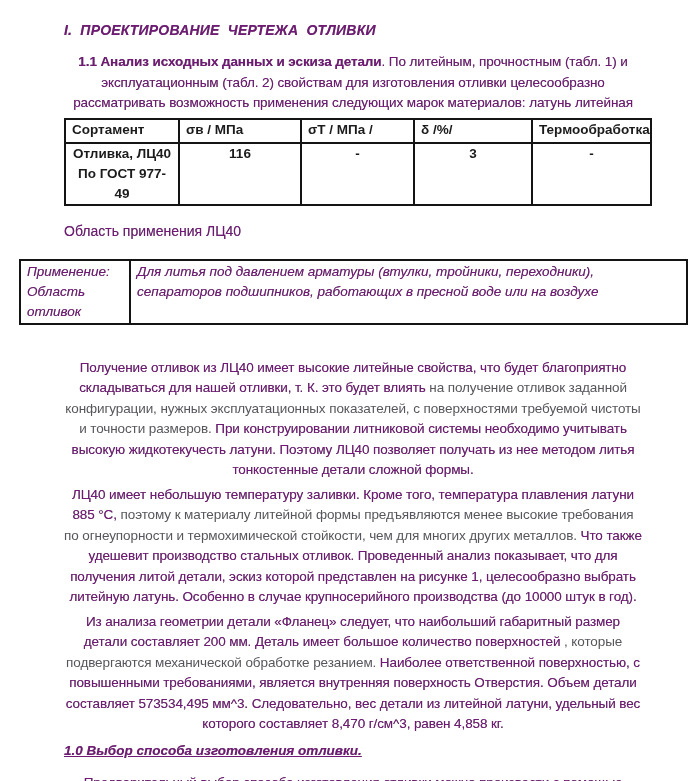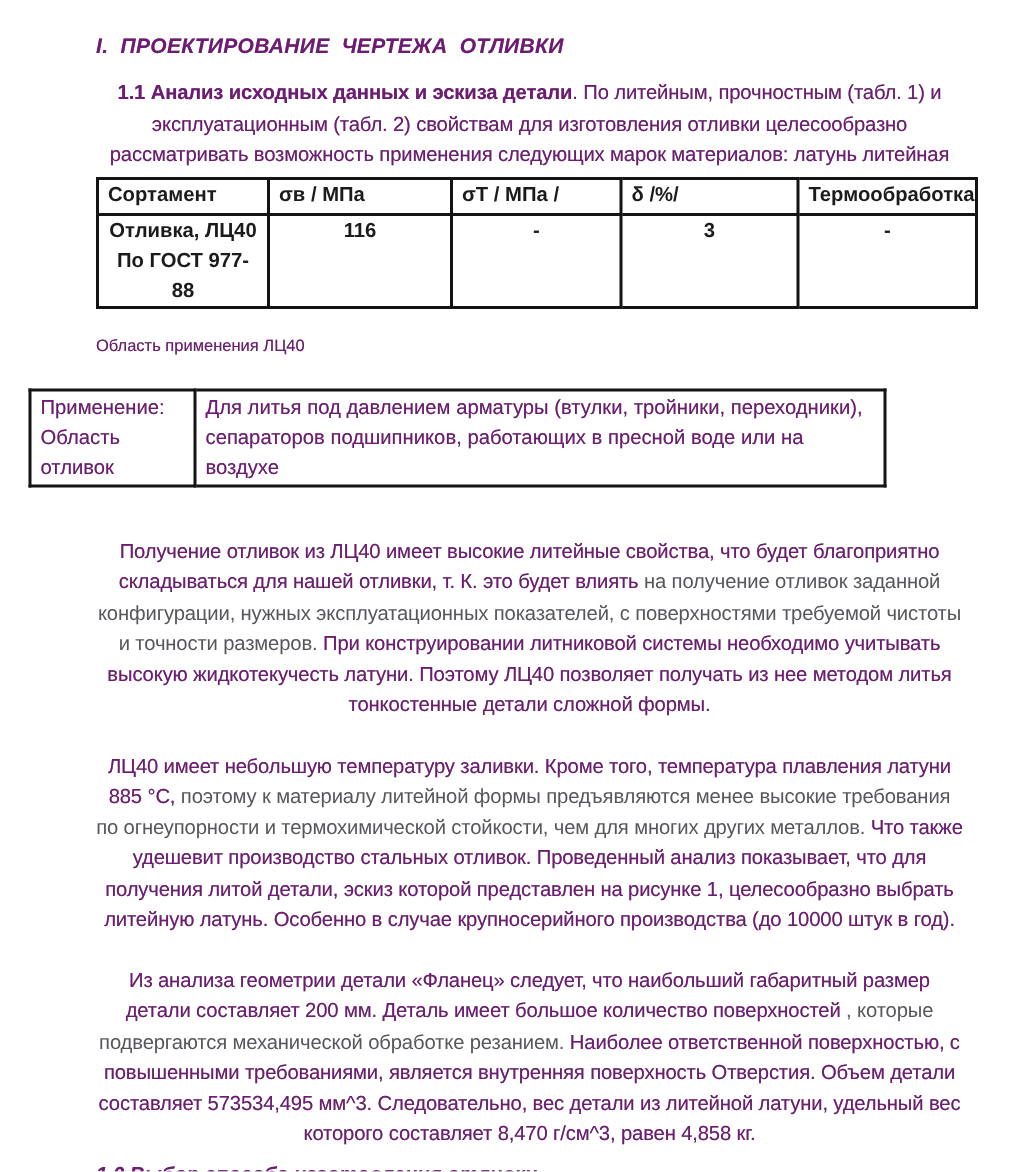--- a/index.html
+++ b/index.html
@@ -41,42 +41,42 @@
     font-weight: 700;
     line-height: 20px;
     padding: 0 6px;
     text-align: left;
     vertical-align: top;
   }
   .tbl1 th { height: 22px; }
   .tbl1 td { height: 42px; text-align: center; }
   .app-label {
     margin: 16px 0 0 0;
-    font-size: 11px;
+    font-size: 14px;
     line-height: 18px;
   }
-  .tbl2 { width: 572px; margin: 19px 0 0 -45px; }
+  .tbl2 { width: 669px; margin: 19px 0 0 -45px; font-style: italic; }
   .tbl2 td {
     border: 2px solid #141414;
     font-size: 13.5px;
     line-height: 20px;
     padding: 1px 8px 1px 6px;
     vertical-align: top;
   }
   .tbl2 .c1 { width: 94px; }
   .spacer-after-tbl2 { height: 33px; }
   .section2 {
     font-size: 13.5px;
     font-weight: 700;
     font-style: italic;
     text-decoration: underline;
     margin: 8px 0 14px 0;
     line-height: 16px;
   }
-  .par-gap { margin-top: 20px; }
+  .par-gap { margin-top: 4px; }
 </style>
 </head>
 <body>
 
 <div class="page">
 
   <div class="doc-title dark">I.  ПРОЕКТИРОВАНИЕ  ЧЕРТЕЖА  ОТЛИВКИ</div>
 
   <p class="body-par"><span class="dark bold">1.1  Анализ исходных данных и эскиза детали</span><span class="dark">. По литейным, прочностным (табл. 1) и эксплуатационным (табл. 2) свойствам для изготовления отливки целесообразно рассматривать возможность применения следующих марок материалов: латунь литейная</span></p>
 
@@ -92,21 +92,21 @@
         <tr>
       <th>Сортамент</th>
       <th>σв / МПа</th>
       <th>σТ / МПа /</th>
       <th>δ /%/</th>
       <th>Термообработка</th>
     </tr>
     <tr>
       <td>
         <div>Отливка, ЛЦ40</div>
-        <div>По ГОСТ 977-88</div>
+        <div>По ГОСТ 977-49</div>
       </td>
       <td>116</td>
       <td>-</td>
       <td>3</td>
       <td>-</td>
     </tr>
   </tbody>
     </table>
 
   <div class="app-label dark">Область применения ЛЦ40</div>

